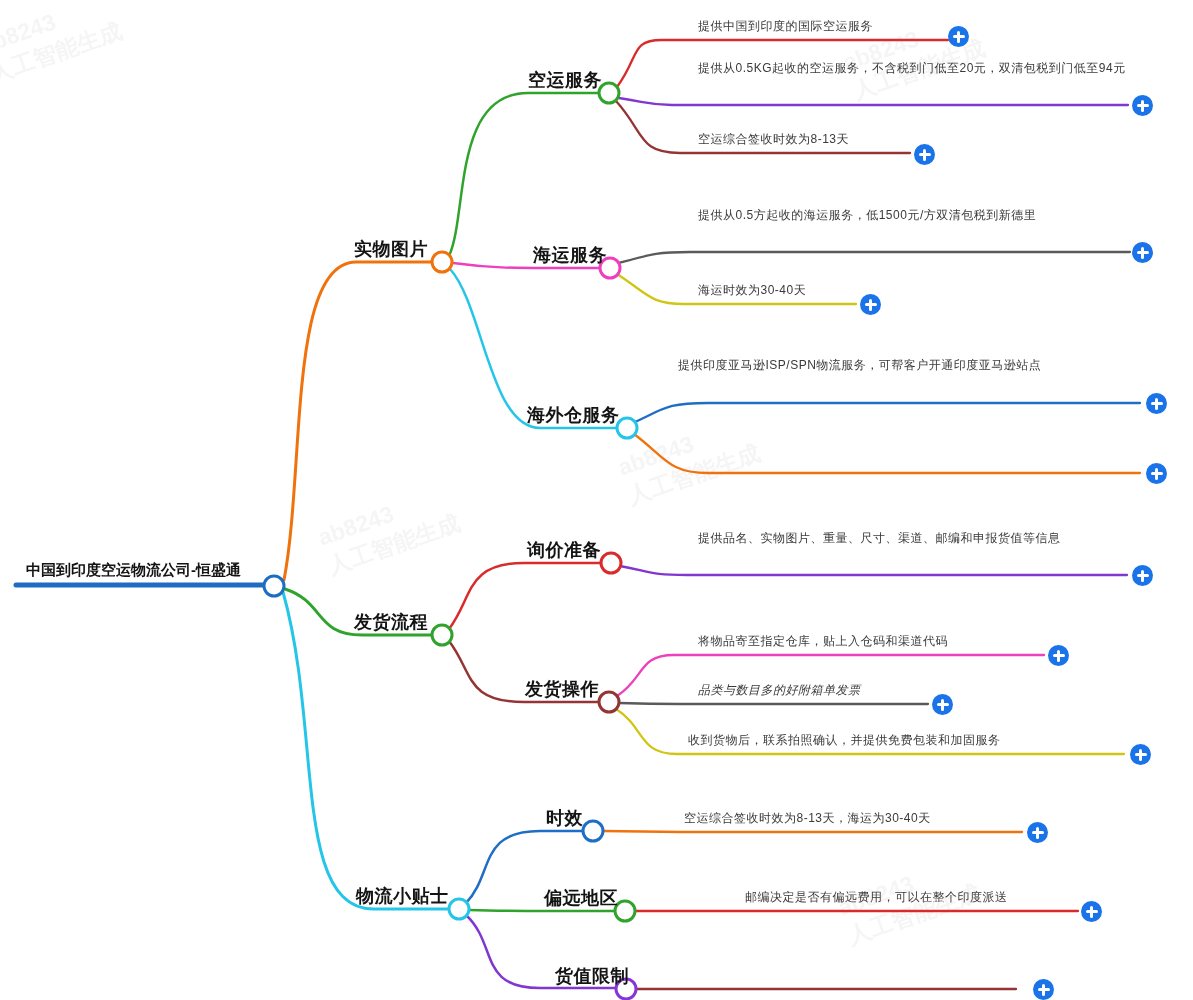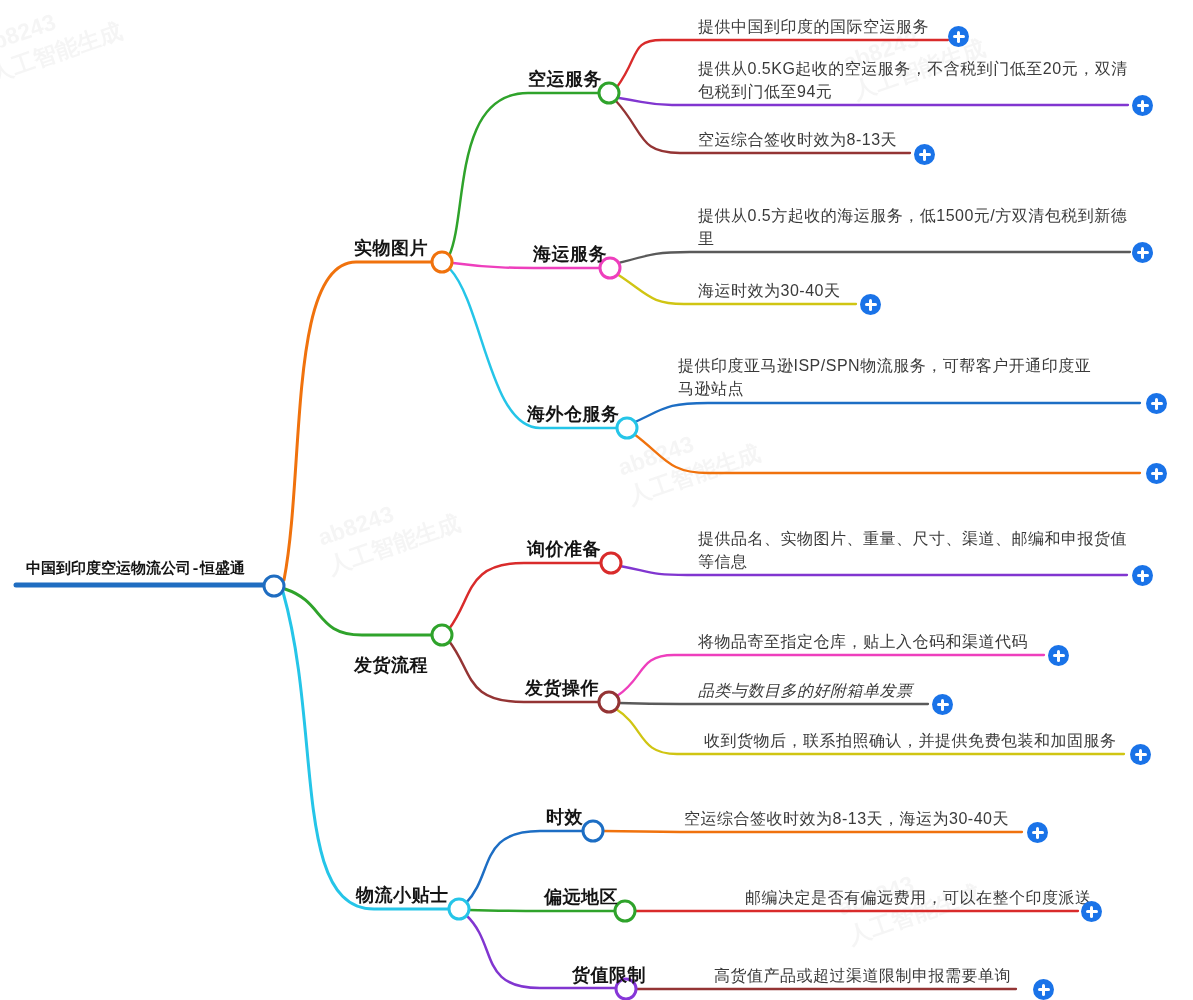--- a/index.html
+++ b/index.html
@@ -3,25 +3,25 @@
 <meta charset="utf-8">
 <style>
   html,body{margin:0;padding:0;background:#ffffff;}
   .stage{
     position:relative;width:1193px;height:1000px;overflow:hidden;background:#ffffff;
     font-family:"Liberation Sans","DejaVu Sans",sans-serif;
   }
   svg.edges{position:absolute;left:0;top:0;}
   .label{
     position:absolute;font-weight:bold;font-size:18px;color:#141414;
-    white-space:nowrap;line-height:22px;letter-spacing:0.5px;font-family:Liberation Mono, monospace;
+    white-space:nowrap;line-height:22px;letter-spacing:0.5px;
   }
   .root-label{font-size:15px;letter-spacing:0;}
   .leaf{
-    position:absolute;font-size:16px;color:#3a3a3a;line-height:23px;
+    position:absolute;font-size:12px;color:#3a3a3a;line-height:23px;
     white-space:nowrap;letter-spacing:0.5px;
   }
   .leaf.wrap{white-space:normal;word-break:break-all;}
   .plus{
     position:absolute;width:21px;height:21px;border-radius:50%;
     background:#1a73e8;cursor:pointer;
   }
   .plus::before,.plus::after{content:"";position:absolute;background:#ffffff;border-radius:1.5px;}
   .plus::before{left:4.5px;top:9.25px;width:12px;height:2.6px;}
   .plus::after{left:9.2px;top:4.5px;width:2.6px;height:12px;}
@@ -111,46 +111,45 @@
       <circle cx="626" cy="989" r="10" stroke="#8636d8"></circle>
     </g>
   </svg>
 
   <div class="label root-label" style="left:26px;top:559px;">中国到印度空运物流公司-恒盛通</div>
 
   <div class="label" style="left:354px;top:238px;">实物图片</div>
   <div class="label" style="left:528px;top:69px;">空运服务</div>
   <div class="label" style="left:533px;top:244px;">海运服务</div>
   <div class="label" style="left:527px;top:404px;">海外仓服务</div>
-  <div class="label" style="left:354px;top:611px;margin-top:44px;">发货流程</div>
+  <div class="label" style="left:354px;top:611px;">发货流程</div>
   <div class="label" style="left:527px;top:539px;">询价准备</div>
   <div class="label" style="left:525px;top:678px;">发货操作</div>
   <div class="label" style="left:356px;top:885px;">物流小贴士</div>
   <div class="label" style="left:546px;top:807px;">时效</div>
   <div class="label" style="left:544px;top:887px;">偏远地区</div>
-  <div class="label" style="left:572px;top:965px;">货值限制</div>
+  <div class="label" style="left:555px;top:965px;">货值限制</div>
 
   <div class="leaf" style="left:698px;top:15px;">提供中国到印度的国际空运服务</div>
   <div class="leaf wrap" style="left:698px;top:57px;width:432px;">提供从0.5KG起收的空运服务，不含税到门低至20元，双清包税到门低至94元</div>
   <div class="leaf" style="left:698px;top:128px;">空运综合签收时效为8-13天</div>
 
   <div class="leaf wrap" style="left:698px;top:204px;width:432px;">提供从0.5方起收的海运服务，低1500元/方双清包税到新德里</div>
   <div class="leaf" style="left:698px;top:279px;">海运时效为30-40天</div>
 
   <div class="leaf wrap" style="left:678px;top:354px;width:428px;">提供印度亚马逊ISP/SPN物流服务，可帮客户开通印度亚马逊站点</div>
 
   <div class="leaf wrap" style="left:698px;top:527px;width:430px;">提供品名、实物图片、重量、尺寸、渠道、邮编和申报货值等信息</div>
 
   <div class="leaf" style="left:698px;top:630px;">将物品寄至指定仓库，贴上入仓码和渠道代码</div>
   <div class="leaf" style="left:698px;top:679px;font-style:italic;">品类与数目多的好附箱单发票</div>
-  <div class="leaf" style="left:704px;top:729px;text-align:center;">收到货物后，联系拍照确认，并提供免费包装和加固服务</div>
+  <div class="leaf" style="left:688px;top:729px;text-align:center;">收到货物后，联系拍照确认，并提供免费包装和加固服务</div>
 
   <div class="leaf" style="left:684px;top:807px;">空运综合签收时效为8-13天，海运为30-40天</div>
   <div class="leaf" style="left:714px;top:886px;margin-left:31px;">邮编决定是否有偏远费用，可以在整个印度派送</div>
-  <div class="leaf" style="left:714px;top:964px;">高货值产品或超过渠道限制申报需要单询</div>
 
   <div class="plus" style="left:948px;top:26px;"></div>
   <div class="plus" style="left:1132px;top:95px;"></div>
   <div class="plus" style="left:914px;top:144px;"></div>
   <div class="plus" style="left:1132px;top:242px;"></div>
   <div class="plus" style="left:860px;top:294px;"></div>
   <div class="plus" style="left:1146px;top:393px;"></div>
   <div class="plus" style="left:1146px;top:463px;"></div>
   <div class="plus" style="left:1132px;top:565px;"></div>
   <div class="plus" style="left:1048px;top:645px;"></div>

